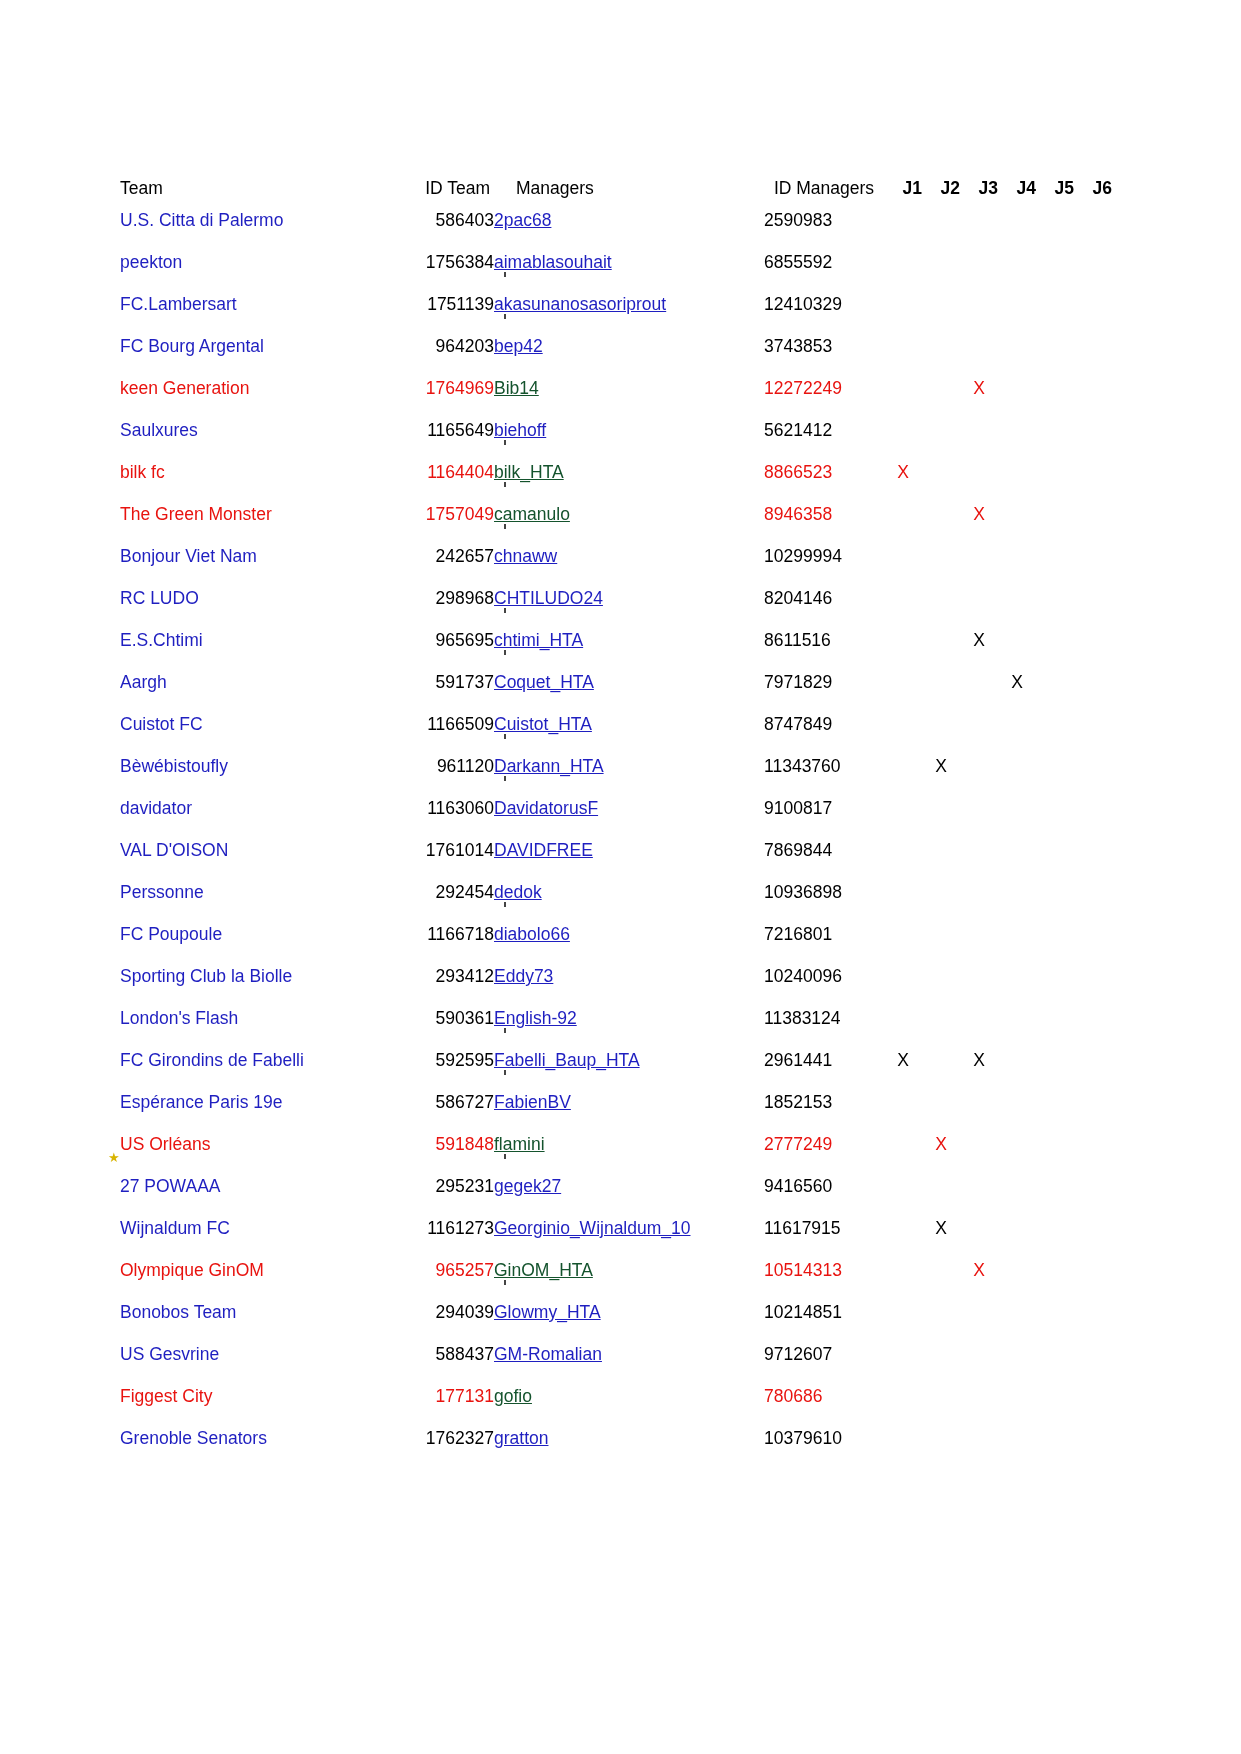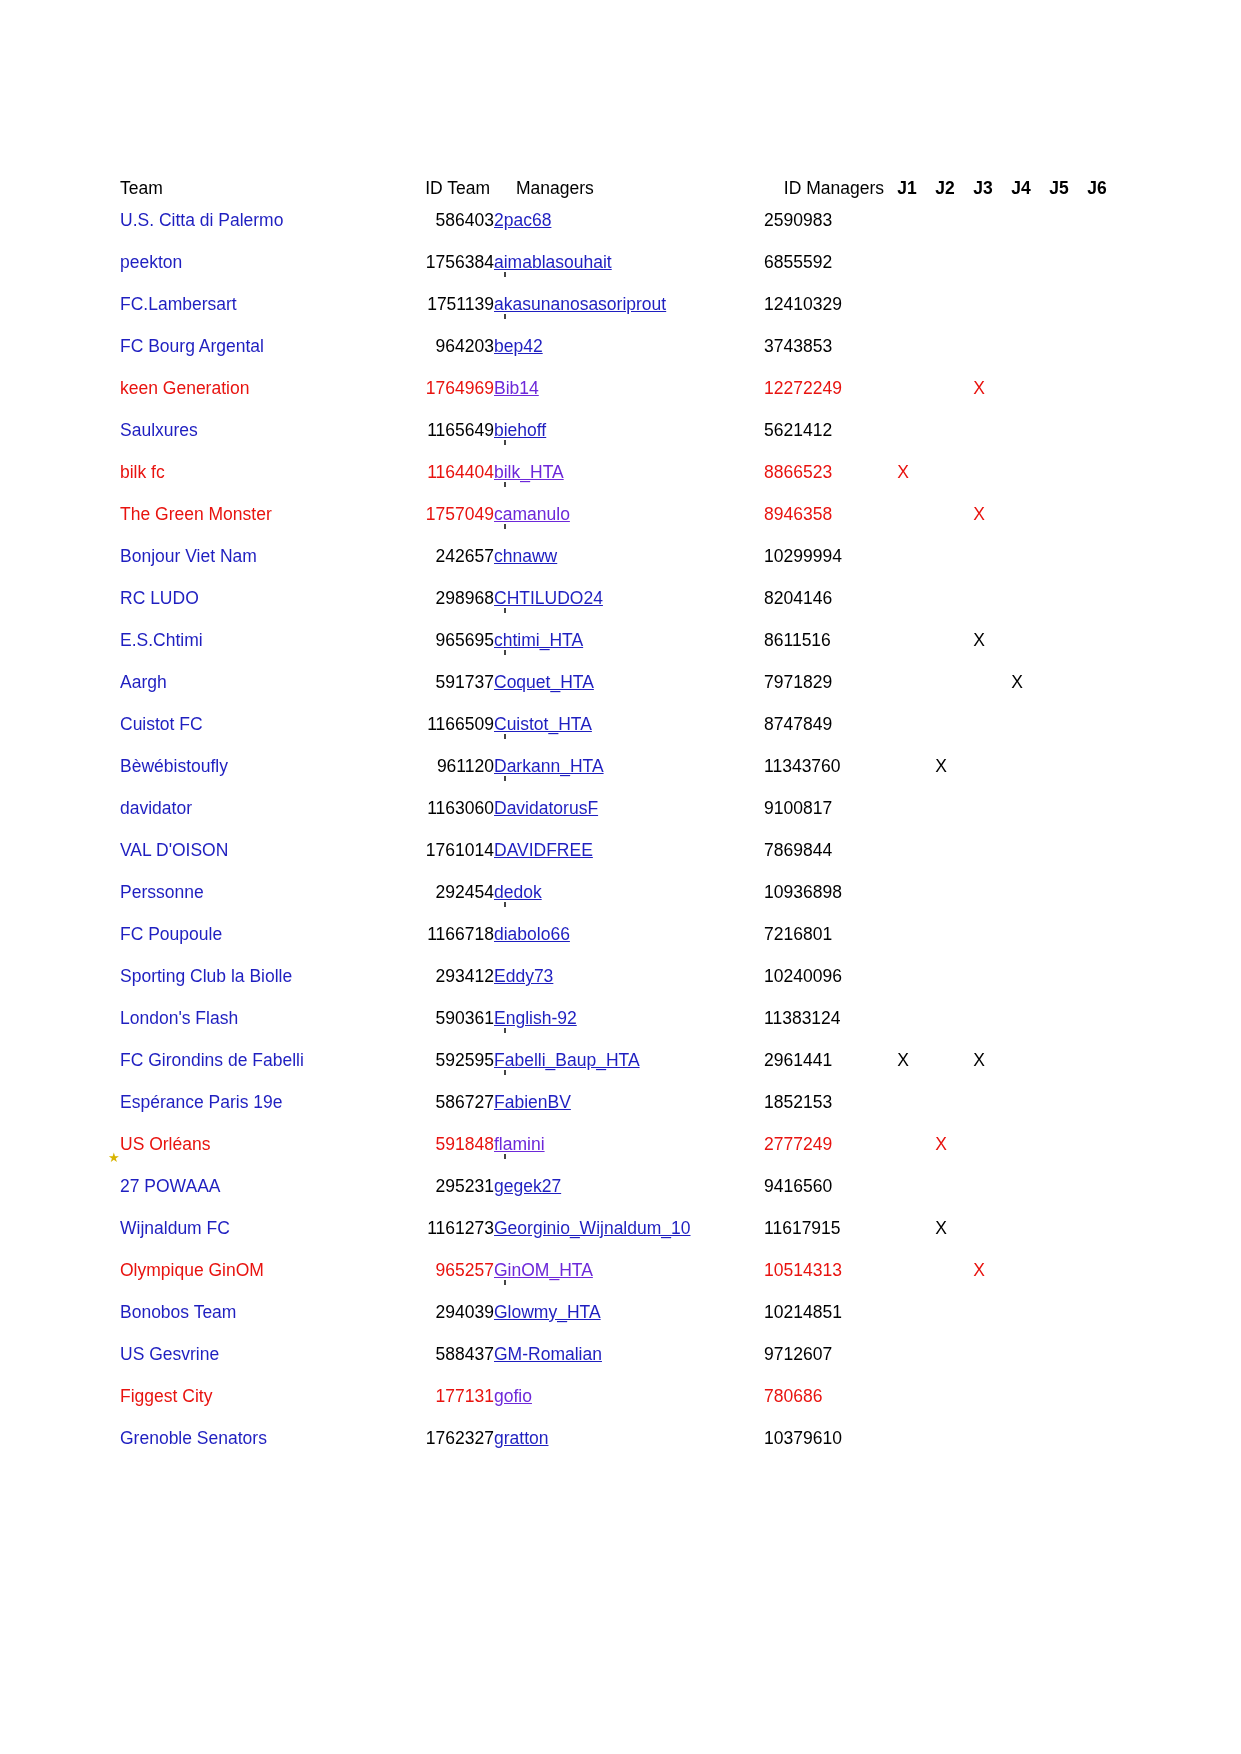--- a/index.html
+++ b/index.html
@@ -38,22 +38,22 @@
   }
   
   .hdr td, .hdr th {
     font-size: 17.5px;
     color: #000000;
     padding-bottom: 14px;
   }
   .hdr .h-team      { text-align: left; width: 290px; }
   .hdr .h-idteam    { text-align: right; width: 80px; padding-right: 4px;}
   .hdr .h-managers  { text-align: left; padding-left: 22px; width: 248px; }
-  .hdr .h-idman     { text-align: right; width: 120px; }
-  .hdr .h-j         { text-align: center; width: 30px; padding-left: 8px; font-weight: bold;}
+  .hdr .h-idman     { width: 120px; }
+  .hdr .h-j         { text-align: right; width: 30px; padding-left: 8px; font-weight: bold;}
 
   tr.row td {
     height: 42px;
     line-height: 42px;
   }
   .c-team {
     text-align: left;
     color: #1f1fc0;
     text-decoration: underline;
   }
@@ -66,21 +66,21 @@
     color: #000000;
     padding-right: 4px;
   }
   .c-manager {
     text-align: left;
     padding-left: 22px;
     color: #1f1fc0;
     text-decoration: underline;
     position: relative;
   }
-  .c-manager.red { color: #6d28d9; }
+  .c-manager.red { color: #14532d; }
   .c-manager .dot {
     position: absolute;
     left: 10px;
     bottom: 6px;
     width: 2px;
     height: 5px;
     background: #444;
     text-decoration: none;
   }
   .c-idman {

